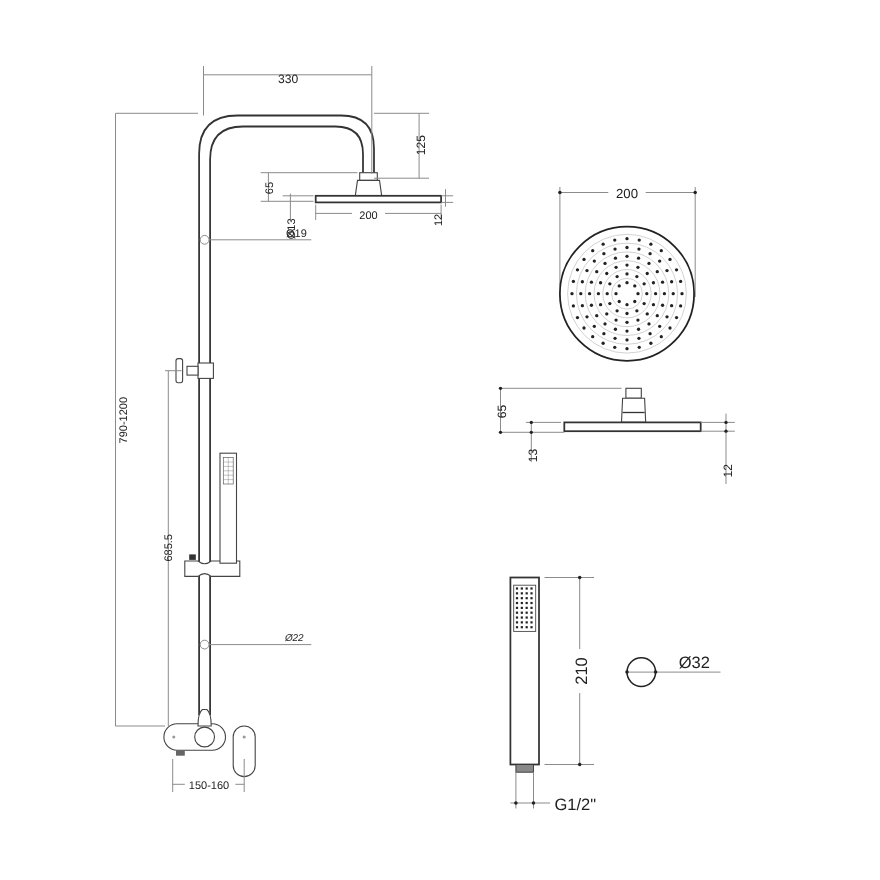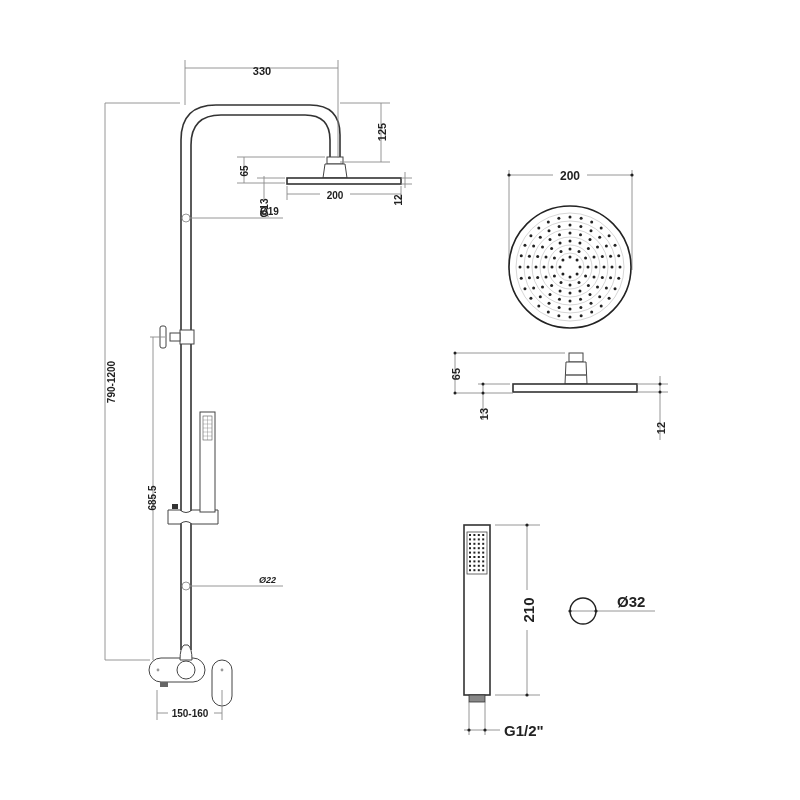--- a/index.html
+++ b/index.html
@@ -1,17 +1,17 @@
 <!DOCTYPE html>
 <html><head>
   <meta charset="utf-8">
   <style>
     html, body { margin: 0; padding: 0; background: #ffffff; }
     body { width: 800px; height: 800px; overflow: hidden; }
-    #canvas { position: relative; width: 800px; height: 638px; background: #fff; font-weight: bold; }
+    #canvas { position: relative; width: 800px; height: 638px; background: #fff; }
     svg { position: absolute; left: 0; top: 0; }
     .lbl { font-family: "Liberation Sans", sans-serif; fill: #222; }
     .dim { stroke: #8a8a8a; stroke-width: 0.9; fill: none; }
     .part { stroke: #333; stroke-width: 1.6; fill: #fff; }
     .thin { stroke: #444; stroke-width: 1; fill: #fff; }
     .dot { fill: #222; }
   </style>
 </head>
 <body>
 

